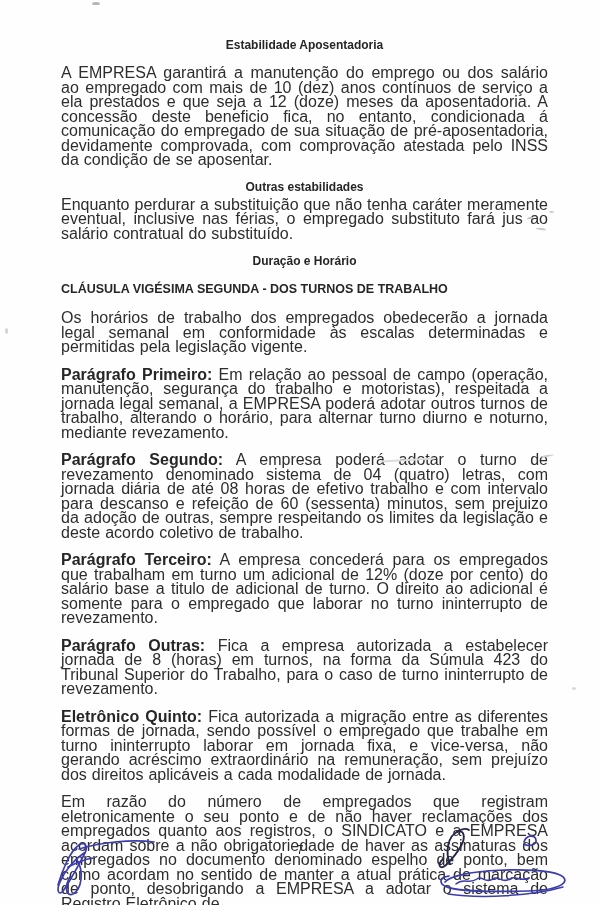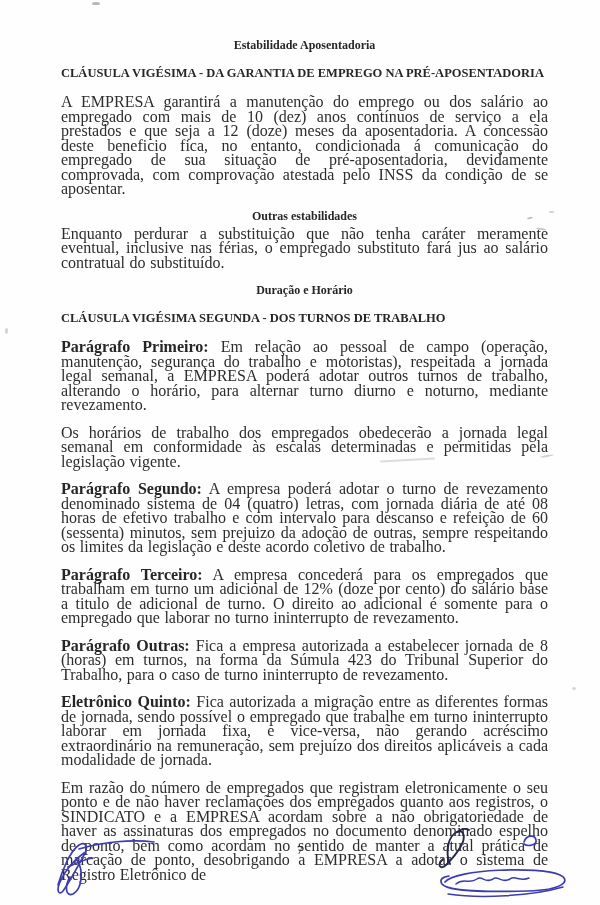--- a/index.html
+++ b/index.html
@@ -1,21 +1,21 @@
 <!DOCTYPE html>
 <html lang="pt"><head>
 <meta charset="utf-8">
 <style>
   html, body { margin: 0; padding: 0; background: #ffffff; }
   .page {
     position: relative;
     width: 600px;
     height: 905px;
     background: #fefefe;
-    font-family: Liberation Serif, serif;
+    font-family: Liberation Sans, sans-serif;
     color: #2d2d2d;
     overflow: hidden;
   }
   .content {
     position: absolute;
     left: 61px;
     top: 38px;
     width: 487px;
   }
   .h-center {
@@ -57,39 +57,38 @@
 </style>
 </head>
 <body>
 
 <div class="page">
 
   <div class="content">
 
     <div class="h-center">Estabilidade Aposentadoria</div>
 
-    <div class="h-clause">CLÁUSULA VIGÉSIMA - DA GARANTIA DE EMPREGO NA PRÉ-APOSENTADORIA</div>
 
     <div class="para" style="margin-bottom:12px">A EMPRESA garantirá a manutenção do emprego ou dos salário ao empregado com mais de 10 (dez) anos contínuos de serviço a ela prestados e que seja a 12 (doze) meses da aposentadoria. A concessão deste beneficio fica, no entanto, condicionada á comunicação do empregado de sua situação de pré-aposentadoria, devidamente comprovada, com comprovação atestada pelo INSS da condição de se aposentar.</div>
 
     <div class="h-center" style="margin-bottom:4px">Outras estabilidades</div>
 
 
     <div class="para">Enquanto perdurar a substituição que não tenha caráter meramente eventual, inclusive nas férias, o empregado substituto fará jus ao salário contratual do substituído.</div>
 
 
     <div class="h-center">Duração e Horário</div>
 
     <div class="h-clause">CLÁUSULA VIGÉSIMA SEGUNDA - DOS TURNOS DE TRABALHO</div>
 
+    <div class="para">Os horários de trabalho dos empregados obedecerão a jornada legal semanal em conformidade às escalas determinadas e permitidas pela legislação vigente.</div>
+
     <div class="para">
       <span class="lead">Parágrafo Primeiro:</span><span> Em relação ao pessoal de campo (operação, manutenção, segurança do trabalho e motoristas), respeitada a jornada legal semanal, a EMPRESA poderá adotar outros turnos de trabalho, alterando o horário, para alternar turno diurno e noturno, mediante revezamento.</span>
     </div>
-
-    <div class="para">Os horários de trabalho dos empregados obedecerão a jornada legal semanal em conformidade às escalas determinadas e permitidas pela legislação vigente.</div>
 
     <div class="para">
       <span class="lead">Parágrafo Segundo:</span><span> A empresa poderá adotar o turno de revezamento denominado sistema de 04 (quatro) letras, com jornada diária de até 08 horas de efetivo trabalho e com intervalo para descanso e refeição de 60 (sessenta) minutos, sem prejuizo da adoção de outras, sempre respeitando os limites da legislação e deste acordo coletivo de trabalho.</span>
     </div>
 
     <div class="para">
       <span class="lead">Parágrafo Terceiro:</span><span> A empresa concederá para os empregados que trabalham em turno um adicional de 12% (doze por cento) do salário base a titulo de adicional de turno. O direito ao adicional é somente para o empregado que laborar no turno ininterrupto de revezamento.</span>
     </div>
 
     <div class="para">

